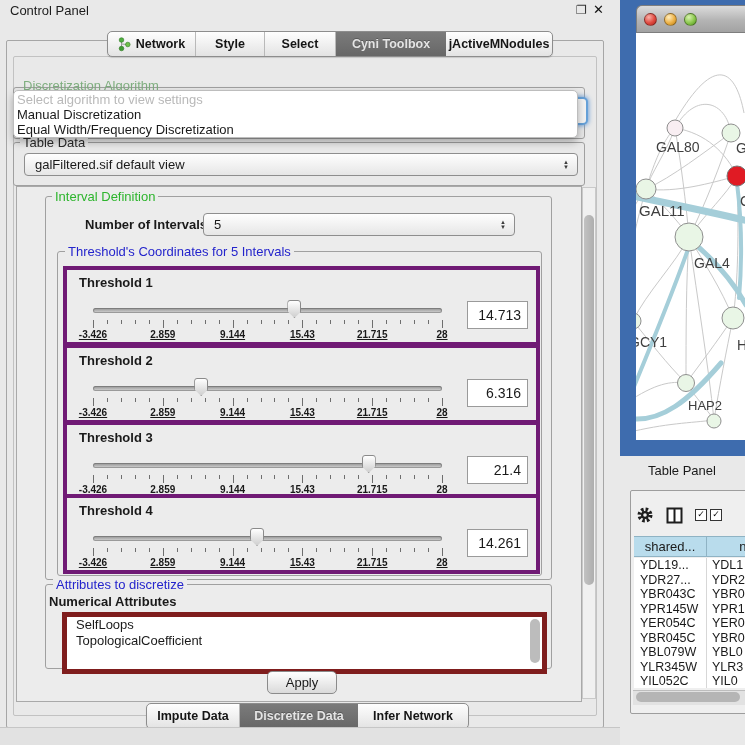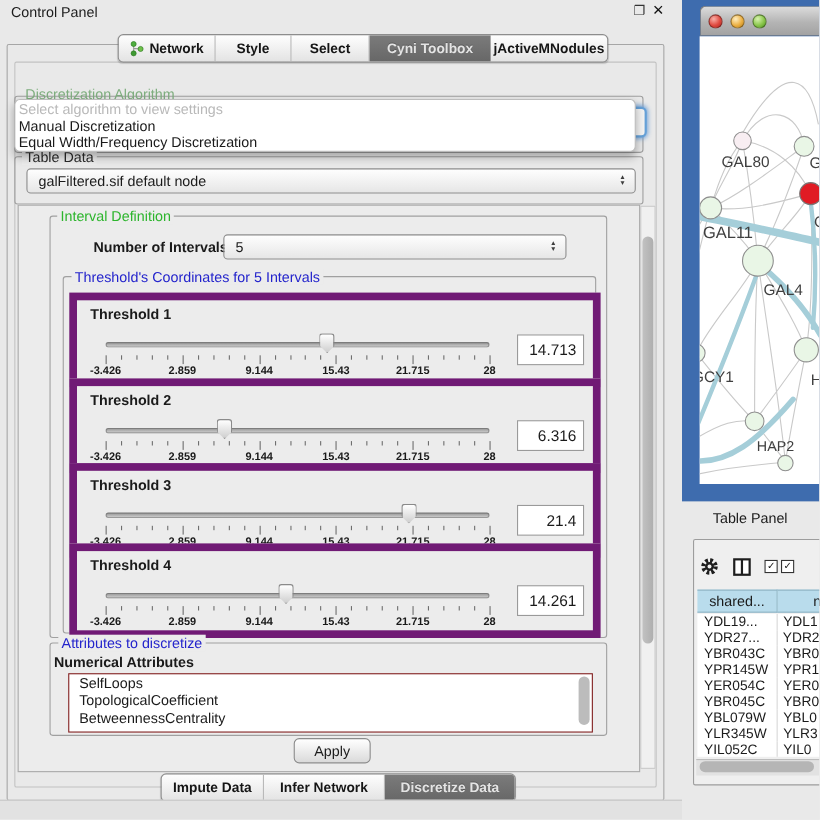--- a/index.html
+++ b/index.html
@@ -36,37 +36,37 @@
   .popup-row{height:15px;line-height:15px;font-size:13px;padding-left:3px;white-space:nowrap;}
   .popup-ph{color:#b9b9b9;text-align:left;}
   .popup-bold{font-weight:normal;}
   .focus-combo{left:24px;top:97px;width:560px;height:24px;border:2px solid #66a1d8;border-radius:5px;
                background:#f3f3f3;box-shadow:0 0 4px 1px rgba(110,160,215,.9);z-index:1;}
   
   .viewport{left:16px;top:186px;width:564px;height:514px;border:1px solid #a9a9a9;background:#ececec;}
   .vsb-track{left:582px;top:187px;width:14px;height:512px;background:#f0f0f0;border:1px solid #c9c9c9;box-sizing:border-box;}
   .vsb-thumb{left:584px;top:215px;width:10px;height:370px;background:linear-gradient(90deg,#c2c2c2,#aeaeae);border-radius:5px;}
   
-  .th-panel{left:63px;width:469px;height:72px;border:7px solid #701a75;background:#ececec;}
+  .th-panel{left:63px;width:469px;height:72px;border:4px solid #701a75;background:#ececec;}
   .th-title{position:absolute;left:12px;top:5px;font-size:13px;font-weight:bold;}
   .trackwrap{position:absolute;left:26px;top:30px;width:349px;height:26px;}
   .track{position:absolute;left:0;top:8px;width:100%;height:5px;border-radius:3px;
          background:linear-gradient(#8f8f8f,#d8d8d8);box-shadow:inset 0 0 0 1px rgba(100,100,100,.5);}
   .thumb{position:absolute;top:0;width:14px;height:18px;background:linear-gradient(#ffffff,#cfcfcf);
          border:1px solid #8a8a8a;box-sizing:border-box;border-radius:3px;
          clip-path:polygon(0 0,100% 0,100% 62%,50% 100%,0 62%);}
   .ticks{position:absolute;left:26px;top:50px;width:349px;height:8px;}
   .tick{position:absolute;top:0;width:1px;height:4px;background:#6e6e6e;}
   .tick.major{height:8px;}
   .ticklabels{position:absolute;left:26px;top:59px;width:349px;height:11px;}
-  .ticklabel{position:absolute;transform:translateX(-50%);font-size:10px;font-weight:bold;color:#191919;white-space:nowrap;}
+  .ticklabel{position:absolute;transform:translateX(-50%);font-size:10px;font-weight:bold;color:#191919;white-space:nowrap;text-decoration:underline;}
   .valuebox{position:absolute;left:400px;top:31px;width:53px;height:26px;background:#fff;border:1px solid #9a9a9a;
             font-size:14px;text-align:right;line-height:26px;padding-right:6px;box-sizing:content-box;}
   
-  .attr-list{left:62px;top:612px;width:475px;height:52px;background:#fff;border:1px solid #7f1d1d;overflow:hidden;}
+  .attr-list{left:62px;top:612px;width:475px;height:52px;background:#fff;border:5px solid #7f1d1d;overflow:hidden;}
   .attr-item{font-size:13px;line-height:16px;padding-left:9px;white-space:nowrap;}
   .attr-sb{position:absolute;right:2px;top:2px;width:10px;height:44px;background:#bcbcbc;border-radius:5px;}
   .apply-btn{left:267px;top:671px;width:68px;height:21px;border:1px solid #8b8b8b;border-radius:5px;
              background:linear-gradient(#ffffff,#dadada);font-size:13px;display:flex;align-items:center;justify-content:center;}
   .bottom-strip{left:0;top:727px;width:620px;height:18px;background:#e2e2e2;border-top:1px solid #c6c6c6;}
   
   .net-frame{left:620px;top:0;width:125px;height:456px;background:#3e6cae;}
   .mac-titlebar{left:636px;top:5px;width:109px;height:28px;border-top-left-radius:6px;
                 background:linear-gradient(#dcdcdc,#b4b4b4 55%,#a2a2a2);border:1px solid #7e7e7e;border-right:none;box-sizing:border-box;
                 display:flex;align-items:center;gap:7px;padding-left:7px;}
@@ -133,21 +133,21 @@
 
   <div class="abs popup">
     <div class="popup-row popup-ph">Select algorithm to view settings</div>
     <div class="popup-row popup-bold">Manual Discretization</div>
     <div class="popup-row">Equal Width/Frequency Discretization</div>
   </div>
 
   <div class="abs groupbox" style="left:13px;top:142px;width:570px;height:42px;"></div>
   <div class="abs grouptitle dark" style="left:20px;top:135px;">Table Data</div>
   <div class="abs combo" style="left:24px;top:153px;width:554px;height:23px;">
-    <span>galFiltered.sif default node</span>
+    <span>galFiltered.sif default view</span>
     <span class="spin">
         <span>▲</span>
         <span>▼</span>
       </span>
   </div>
 
   <div class="abs viewport"></div>
   <div class="abs vsb-track"></div>
   <div class="abs vsb-thumb"></div>
 
@@ -343,38 +343,37 @@
     <div class="valuebox">14.261</div>
   </div>
 
   <div class="abs groupbox" style="left:45px;top:584px;width:505px;height:83px;"></div>
   <div class="abs grouptitle blue" style="left:53px;top:577px;">Attributes to discretize</div>
   <div class="abs" style="left:49px;top:594px;font-size:13px;font-weight:bold;">Numerical Attributes</div>
   <div class="abs attr-list">
     <div id="attr-items">
         <div class="attr-item">SelfLoops</div>
         <div class="attr-item">TopologicalCoefficient</div>
-        <div class="attr-item">BetweennessCentrality</div>
       </div>
     <div class="attr-sb"></div>
   </div>
 
   <div class="abs apply-btn">
     <span>Apply</span>
   </div>
 
   <div class="abs bottom-tabs seg-bar">
     <div class="seg" style="width:93px">
       <span>Impute Data</span>
     </div>
+    <div class="seg sel" style="width:118px">
+      <span>Discretize Data</span>
+    </div>
     <div class="seg" style="width:110px">
       <span>Infer Network</span>
-    </div>
-    <div class="seg sel" style="width:118px">
-      <span>Discretize Data</span>
     </div>
   </div>
   <div class="abs bottom-strip"></div>
 
   <div class="abs net-frame"></div>
   <div class="abs mac-titlebar">
     <div class="light red"></div>
     <div class="light yellow"></div>
     <div class="light green"></div>
   </div>

